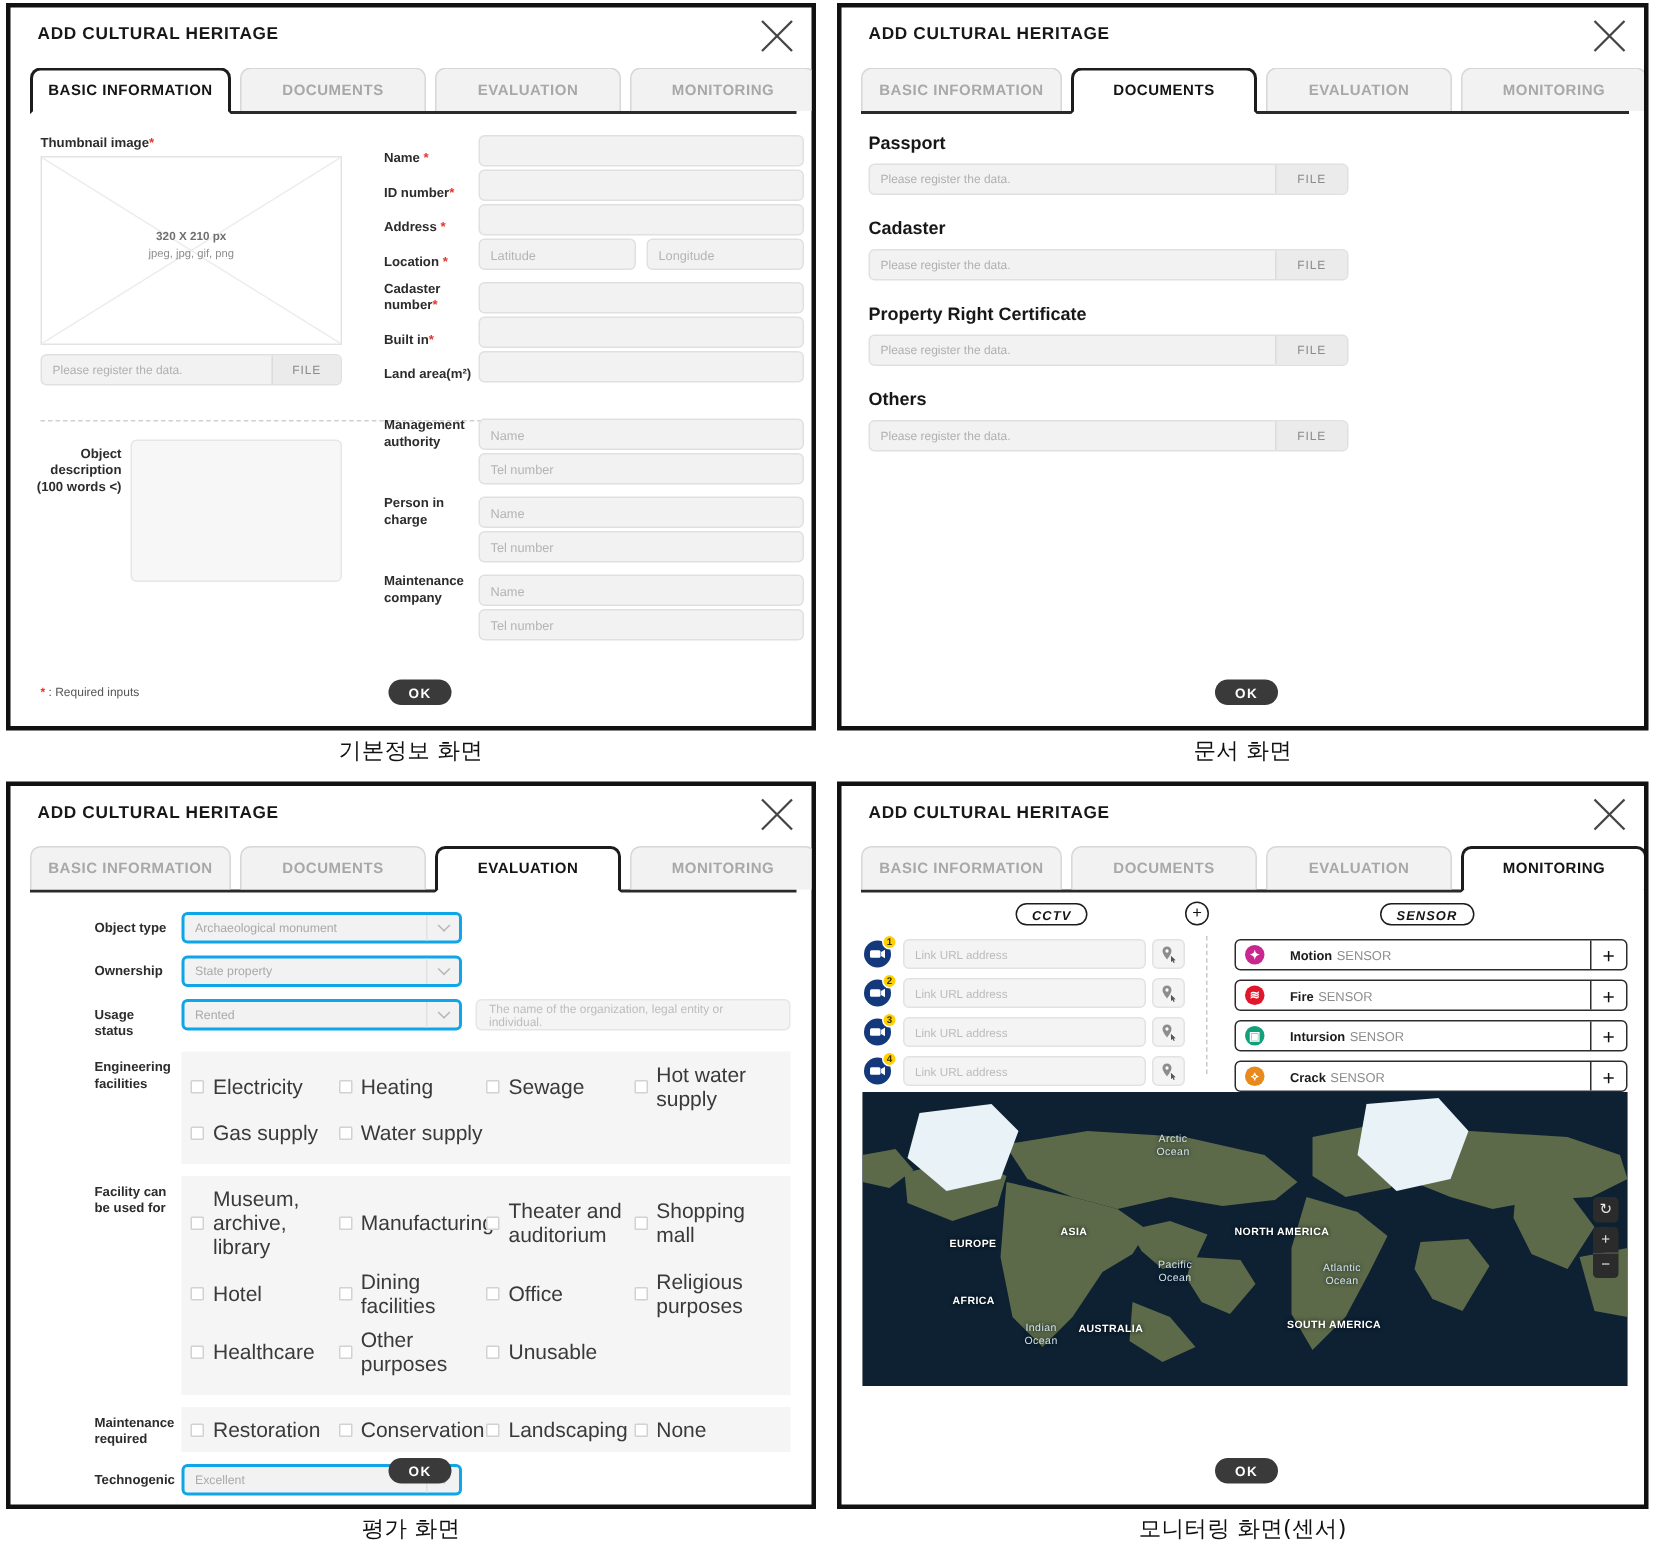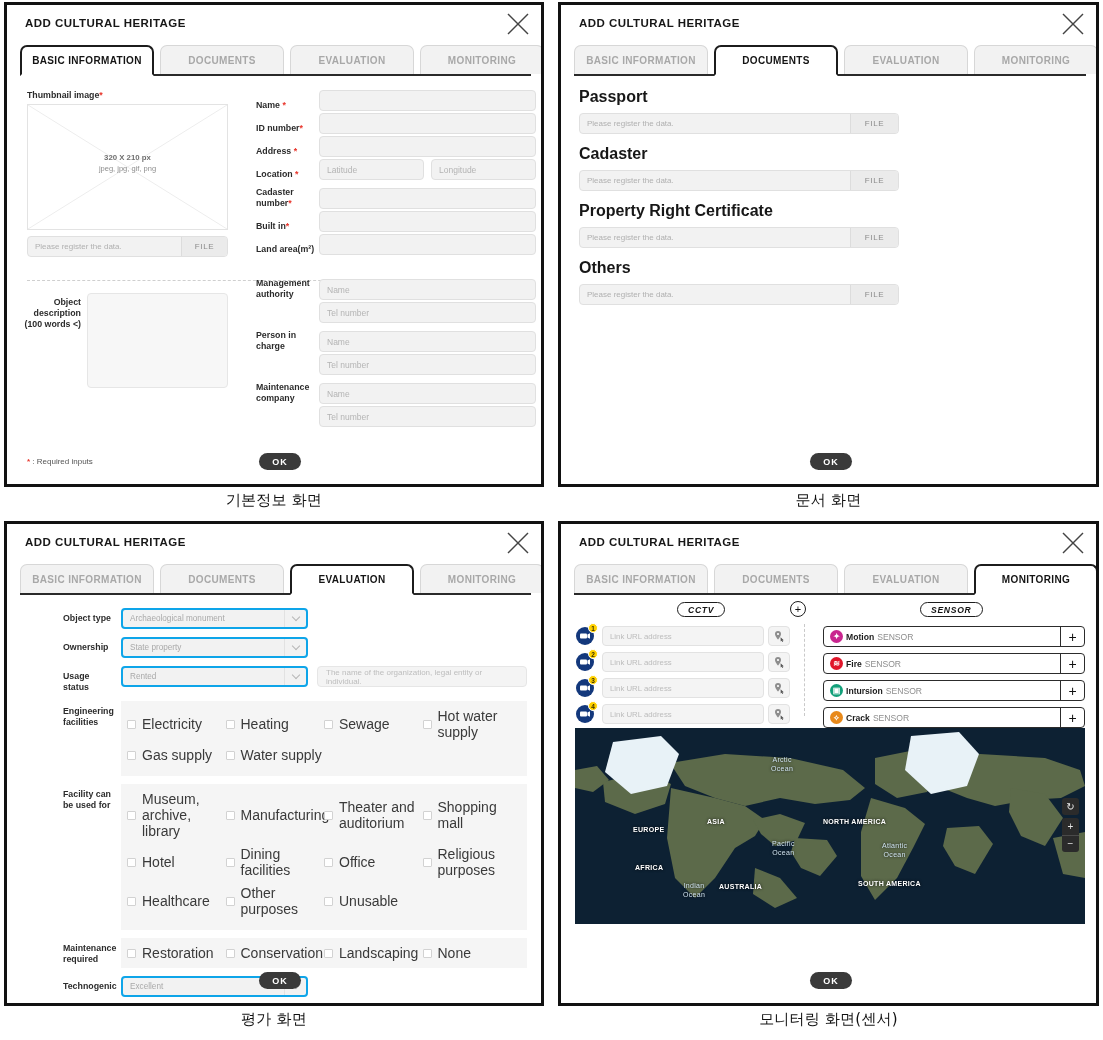--- a/index.html
+++ b/index.html
@@ -173,21 +173,21 @@
   .p1-row .fld + .fld { margin-left: 7px; }
   .p1-sep { height: 16px; }
   .req-note {
     position: absolute; left: 20px; bottom: 18px;
     font-size: 8px; color: #555;
   }
   .ok-wrap-1 { position: absolute; left: 252px; bottom: 14px; }
 
   
   .doc-group { position: absolute; left: 18px; width: 320px; }
-  .doc-title { font-size: 16px; font-weight: bold; color: #171717; margin-bottom: 7px; }
+  .doc-title { font-size: 12px; font-weight: bold; color: #171717; margin-bottom: 7px; }
   .doc-file {
     height: 21px; display: flex;
     background: #f2f2f2; border: 1px solid #e0e0e0; border-radius: 4px;
     overflow: hidden;
   }
   .doc-file .ph { flex: 1; display: flex; align-items: center; padding-left: 7px; font-size: 8px; color: #b0b0b0; }
   .doc-file .fbtn {
     width: 48px; display: flex; align-items: center; justify-content: center;
     background: #ebebeb; border-left: 1px solid #dcdcdc;
     font-size: 8px; color: #8b8b8b; letter-spacing: .6px; cursor: pointer;
@@ -301,21 +301,21 @@
     height: 21px; margin-bottom: 6px;
     border: 1px solid #2c2c2c; border-radius: 4px;
     background: #fff; cursor: pointer;
   }
   .sensor-ico {
     width: 13px; height: 13px; border-radius: 50%;
     margin-left: 6px; flex: none;
     display: flex; align-items: center; justify-content: center;
     color: #fff; font-size: 8px; font-weight: bold;
   }
-  .sensor-name { margin-left: 3px; font-size: 8.6px; font-weight: bold; color: #1b1b1b; }
+  .sensor-name { margin-left: 17px; font-size: 8.6px; font-weight: bold; color: #1b1b1b; }
   .sensor-suffix { margin-left: 3px; font-size: 8.6px; color: #8d8d8d; }
   .sensor-add {
     margin-left: auto; width: 24px; height: 100%;
     border-left: 1px solid #2c2c2c;
     display: flex; align-items: center; justify-content: center;
     font-size: 14px; color: #111; line-height: 1;
     cursor: pointer;
   }
   .map {
     position: absolute; left: 14px; top: 204px;

